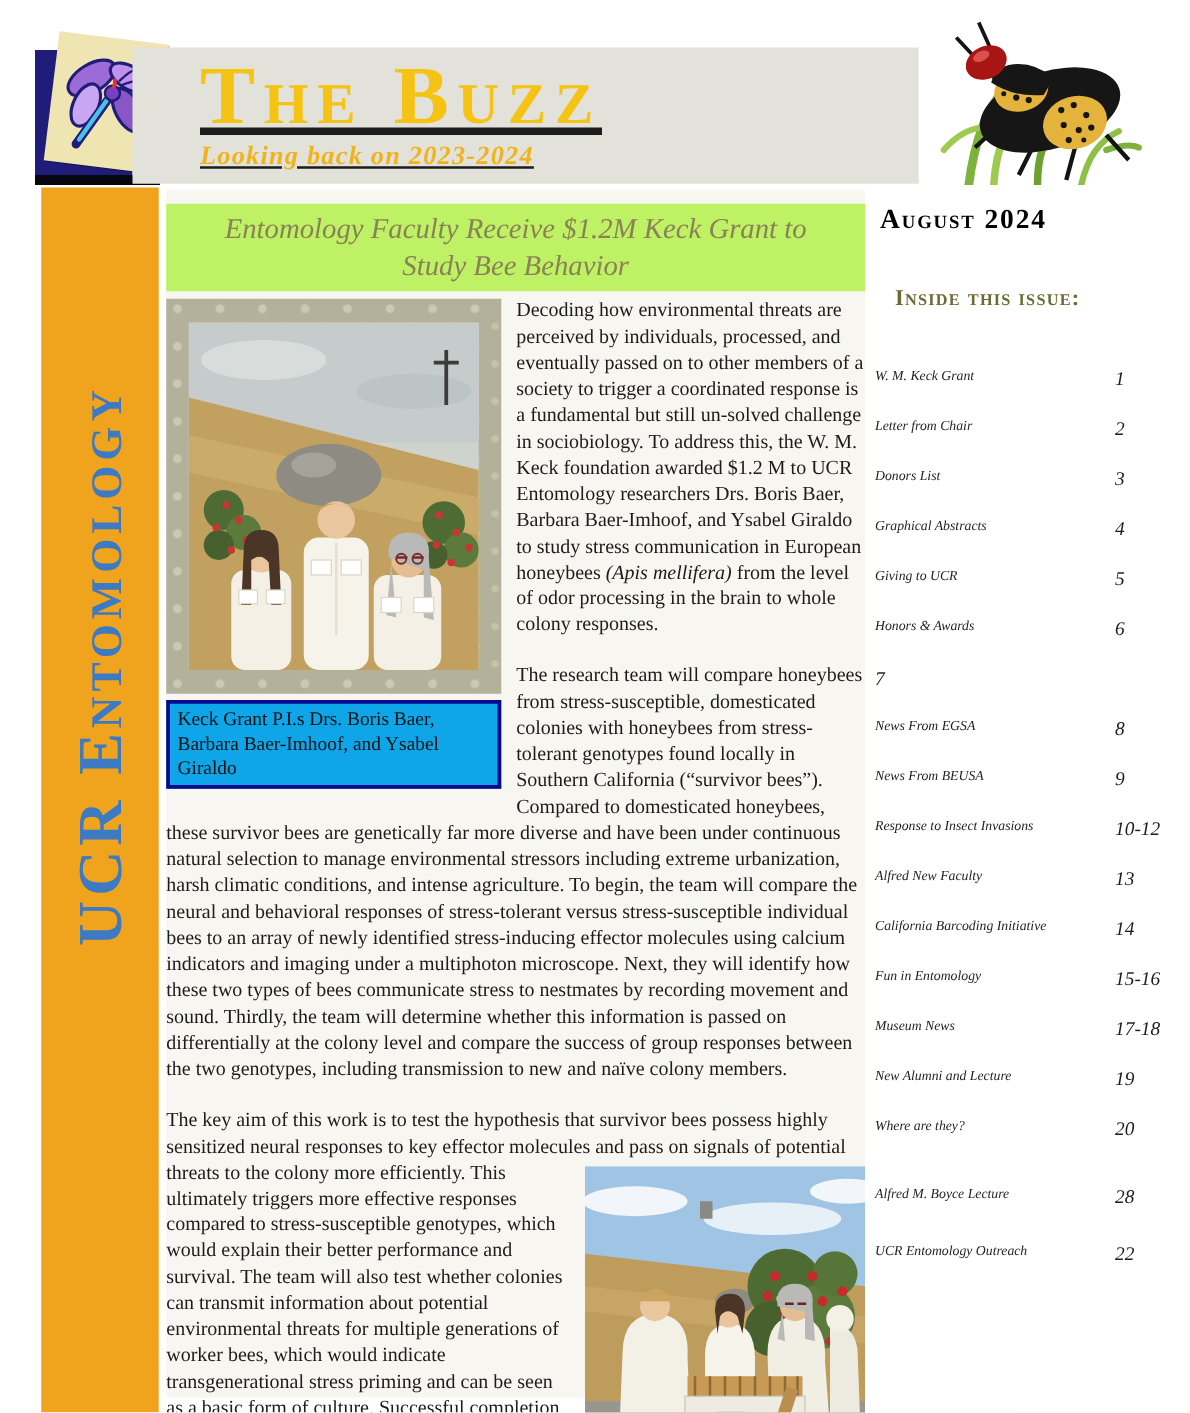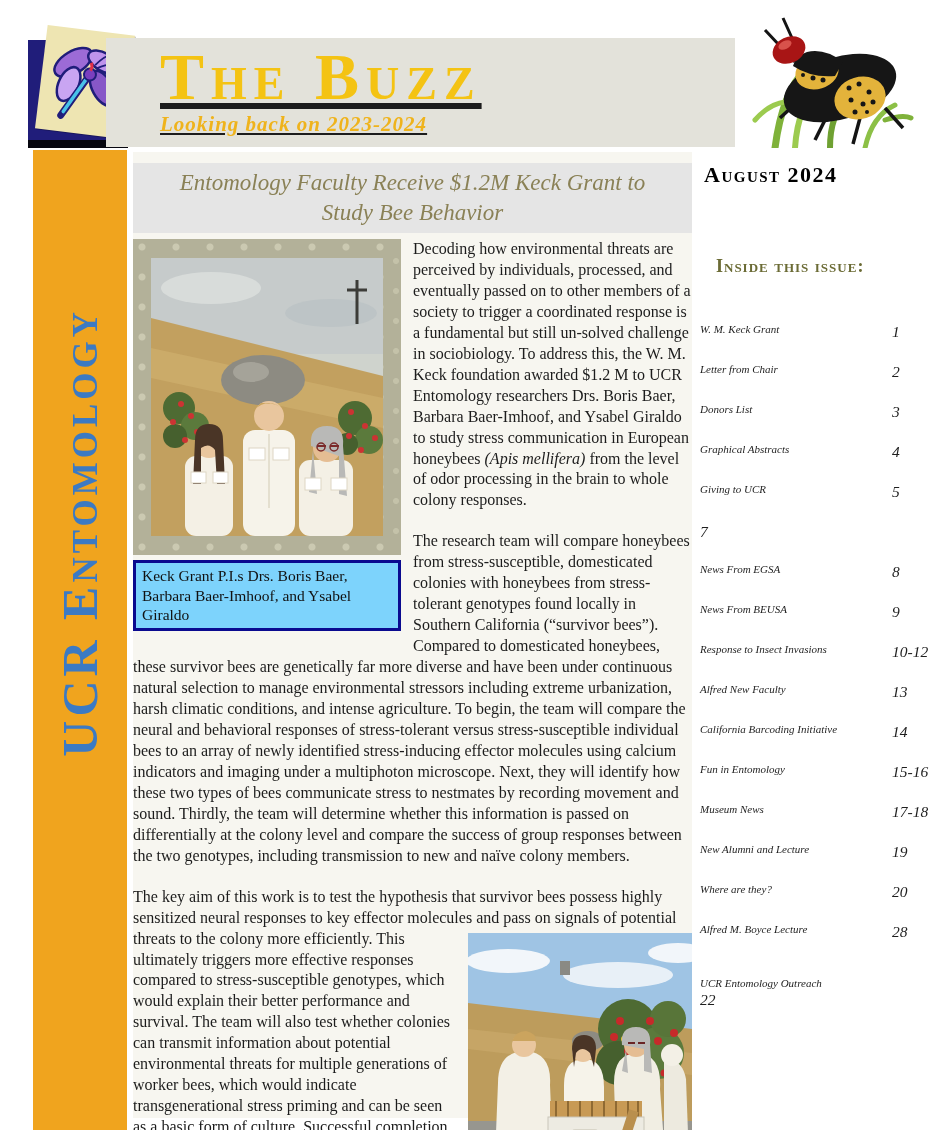--- a/index.html
+++ b/index.html
@@ -42,63 +42,63 @@
   .masthead-subtitle {
     margin-top:2px; font-style:italic; font-weight:bold; font-size:21px;
     letter-spacing:1px; color:#EFB31C;
   }
   .beetle-box { position:absolute; left:735px; top:0px; width:180px; height:148px; background:#ffffff; }
 
   
   .middle-bg { position:absolute; left:133px; top:152px; width:559px; height:966px; background:#F7F6F0; }
   .headline-band {
     position:absolute; left:133px; top:163px; width:559px; height:70px;
-    background:#e5e5e5; display:flex; align-items:center; justify-content:center;
+    background:#bef264; display:flex; align-items:center; justify-content:center;
   }
   .headline {
     font-style:italic; font-size:23px; line-height:1.3; color:#8A8156;
     text-align:center; padding:0 26px;
   }
   .article { position:absolute; left:133px; top:239px; width:559px; font-size:16px; line-height:1.31; }
   .article p { margin-bottom:20px; }
   .species { font-style:italic; }
 
   .photo1-wrap { float:left; width:268px; margin:0 12px 6px 0; }
   .photo1-frame {
     width:268px; height:316px; padding:19px 18px;
     background-color:#B3B199;
     background-image:
       radial-gradient(circle at 9px 8px, #CBC9B1 3px, rgba(0,0,0,0) 4px),
       radial-gradient(circle at 25px 22px, #C4C2A9 2.5px, rgba(0,0,0,0) 3.5px);
     background-size:34px 30px;
   }
   .photo1-inner { width:232px; height:278px; display:block; background:#cfd3cd; }
   .caption-box {
-    margin-top:5px; border:3px solid #0A0A8F; background:#7dd3fc;
+    margin-top:5px; border:3px solid #0A0A8F; background:#0ea5e9;
     padding:3px 6px; font-size:15.5px; line-height:1.26; color:#111;
   }
   .photo2-float { float:right; width:224px; height:248px; margin:4px 0 6px 12px; }
   .photo2-float svg { display:block; }
 
   
   .right-col { position:absolute; left:700px; top:162px; width:250px; }
   .issue-date {
     font-weight:bold; font-variant:small-caps; font-size:22px;
     letter-spacing:1.5px; color:#000; padding-left:4px;
   }
   .toc-heading {
-    margin-top:68px; font-weight:bold; font-variant:small-caps; font-size:18px;
+    margin-top:40px; font-weight:bold; font-variant:small-caps; font-size:18px;
     letter-spacing:1px; color:#6B6B35; padding-left:16px;
   }
   .toc { margin-top:46px; }
   .toc-row { display:flex; align-items:flex-start; margin-bottom:22px; cursor:pointer; }
   .toc-label { flex:1; padding-right:6px; font-style:italic; font-size:11px; line-height:1.25; color:#1e1e1e; }
   .toc-page { width:58px; font-style:italic; font-size:15.5px; color:#1e1e1e; }
   .toc-row:nth-child(10), .toc-row:nth-child(11) { margin-top:0; }
-  .toc-row:nth-child(17) { margin-top:36px;flex-direction:column; }
+  .toc-row:nth-child(17) { margin-top:36px; }
   .toc-row:nth-child(18) { margin-top:28px; }
 </style>
 </head>
 <body>
 
 <div class="page">
 
   <div class="orange-bar">
     <div class="vertical-title">UCR Entomology</div>
   </div>
@@ -339,20 +339,24 @@
         </div>
       <div class="toc-row">
           <span class="toc-label">Graphical Abstracts</span>
           <span class="toc-page">4</span>
         </div>
       <div class="toc-row">
           <span class="toc-label">Giving to UCR</span>
           <span class="toc-page">5</span>
         </div>
       <div class="toc-row">
+          <span class="toc-label">Honors &amp; Awards</span>
+          <span class="toc-page">6</span>
+        </div>
+      <div class="toc-row">
           <span class="toc-page">7</span>
         </div>
       <div class="toc-row">
           <span class="toc-label">News From EGSA</span>
           <span class="toc-page">8</span>
         </div>
       <div class="toc-row">
           <span class="toc-label">News From BEUSA</span>
           <span class="toc-page">9</span>
         </div>

